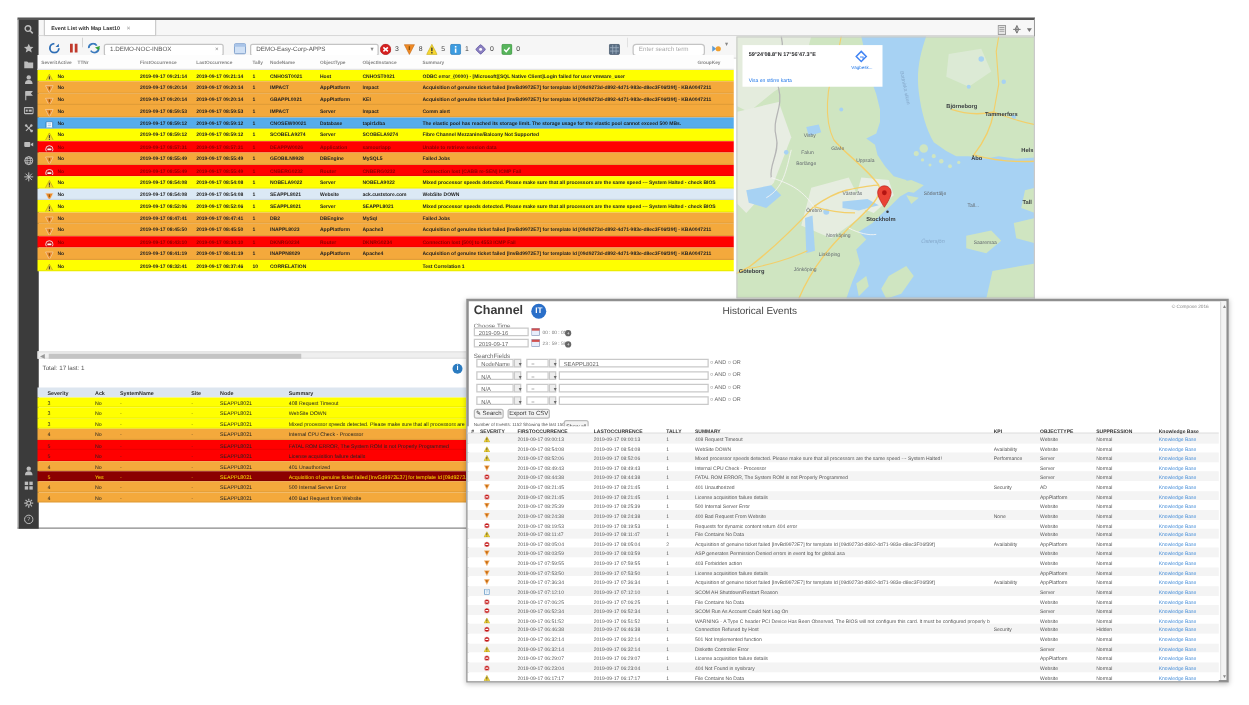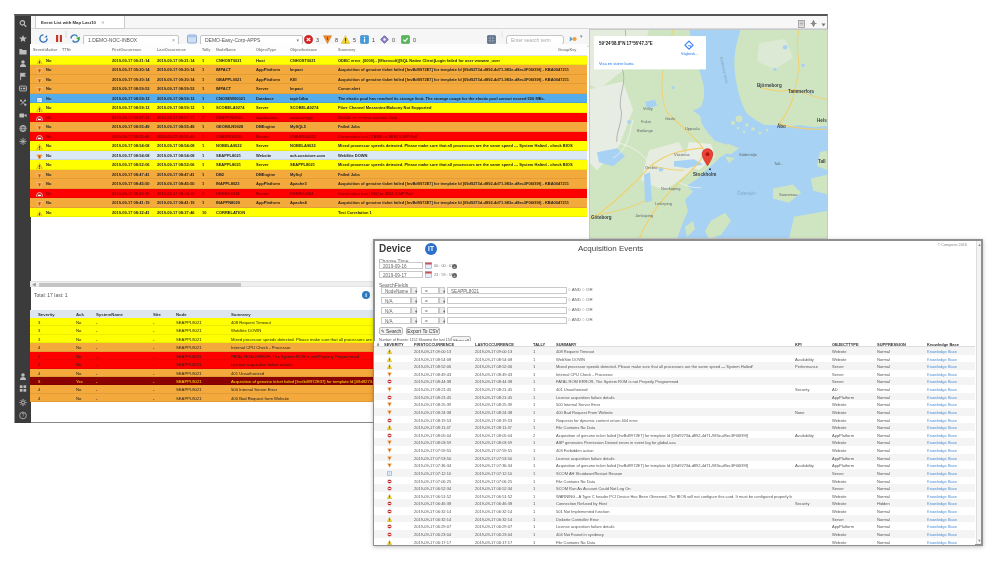--- a/index.html
+++ b/index.html
@@ -629,23 +629,23 @@
 <text x="10" y="16" font-size="4.4" fill="#202124" font-weight="bold">59°24'08.8"N 17°56'47.3"E</text>
 <path d="M100 12 l4 4 -4 4 -4 -4 Z" fill="none" stroke="#4285f4" stroke-width="1.2"></path>
 <path d="M99 16.5 h2.5 v2" fill="none" stroke="#4285f4" stroke-width="0.8"></path>
 <text x="92" y="26" font-size="3.6" fill="#1a73e8">Vägbesk...</text>
 <text x="10" y="36" font-size="4" fill="#1a73e8">Visa en större karta</text>
 </g>
 <rect x="0.5" y="0.5" width="238" height="207" fill="none" stroke="#c9c9c9" stroke-width="1"></rect>
 </svg>
 
 <div id="compose">
-<div style="position:absolute;left:4px;top:2px;font-size:10px;font-weight:bold;color:#3a3a3a">Device</div>
+<div style="position:absolute;left:4px;top:2px;font-size:10px;font-weight:bold;color:#3a3a3a">Channel</div>
 <div style="position:absolute;left:50px;top:2px;width:12px;height:12px;border-radius:50%;background:#2a6fc9;color:#fff;font-size:6.5px;font-weight:bold;text-align:center;line-height:12px">IT</div>
-<div style="position:absolute;left:203px;top:3px;font-size:8px;color:#444">Acquisition Events</div>
+<div style="position:absolute;left:203px;top:3px;font-size:8px;color:#444">Historical Events</div>
 <div style="position:absolute;right:14px;top:2px;font-size:3.8px;color:#888">© Compose 2016</div>
 <div style="position:absolute;right:0px;top:0px;width:5px;height:303px;background:#f4f4f4;border-left:1px solid #ddd">
       <span style="position:absolute;top:1px;left:0.5px;font-size:4px;color:#888">▲</span>
       <span style="position:absolute;bottom:1px;left:0.5px;font-size:4px;color:#888">▼</span>
     </div>
 <div class="cc" style="left:4px;top:17px;color:#666">Choose Time</div>
 <span class="inp" style="left:4px;top:21px;width:44px;height:7px">2019-09-16</span>
 <span style="position:absolute;left:50px;top:21px;line-height:0;display:block"><svg width="7" height="7" viewBox="0 0 10 10">
         <rect x="0.5" y="1" width="9" height="8" fill="#e8eefc" stroke="#8899bb" stroke-width="0.8"></rect>
         <rect x="0.5" y="1" width="9" height="2.6" fill="#d05050"></rect>

